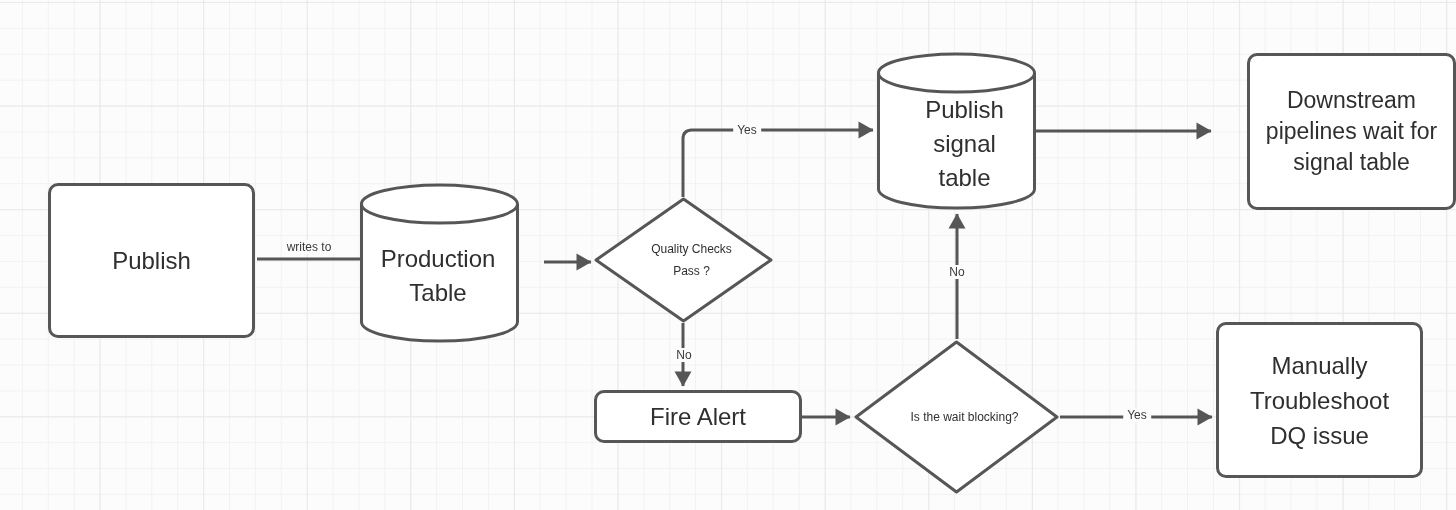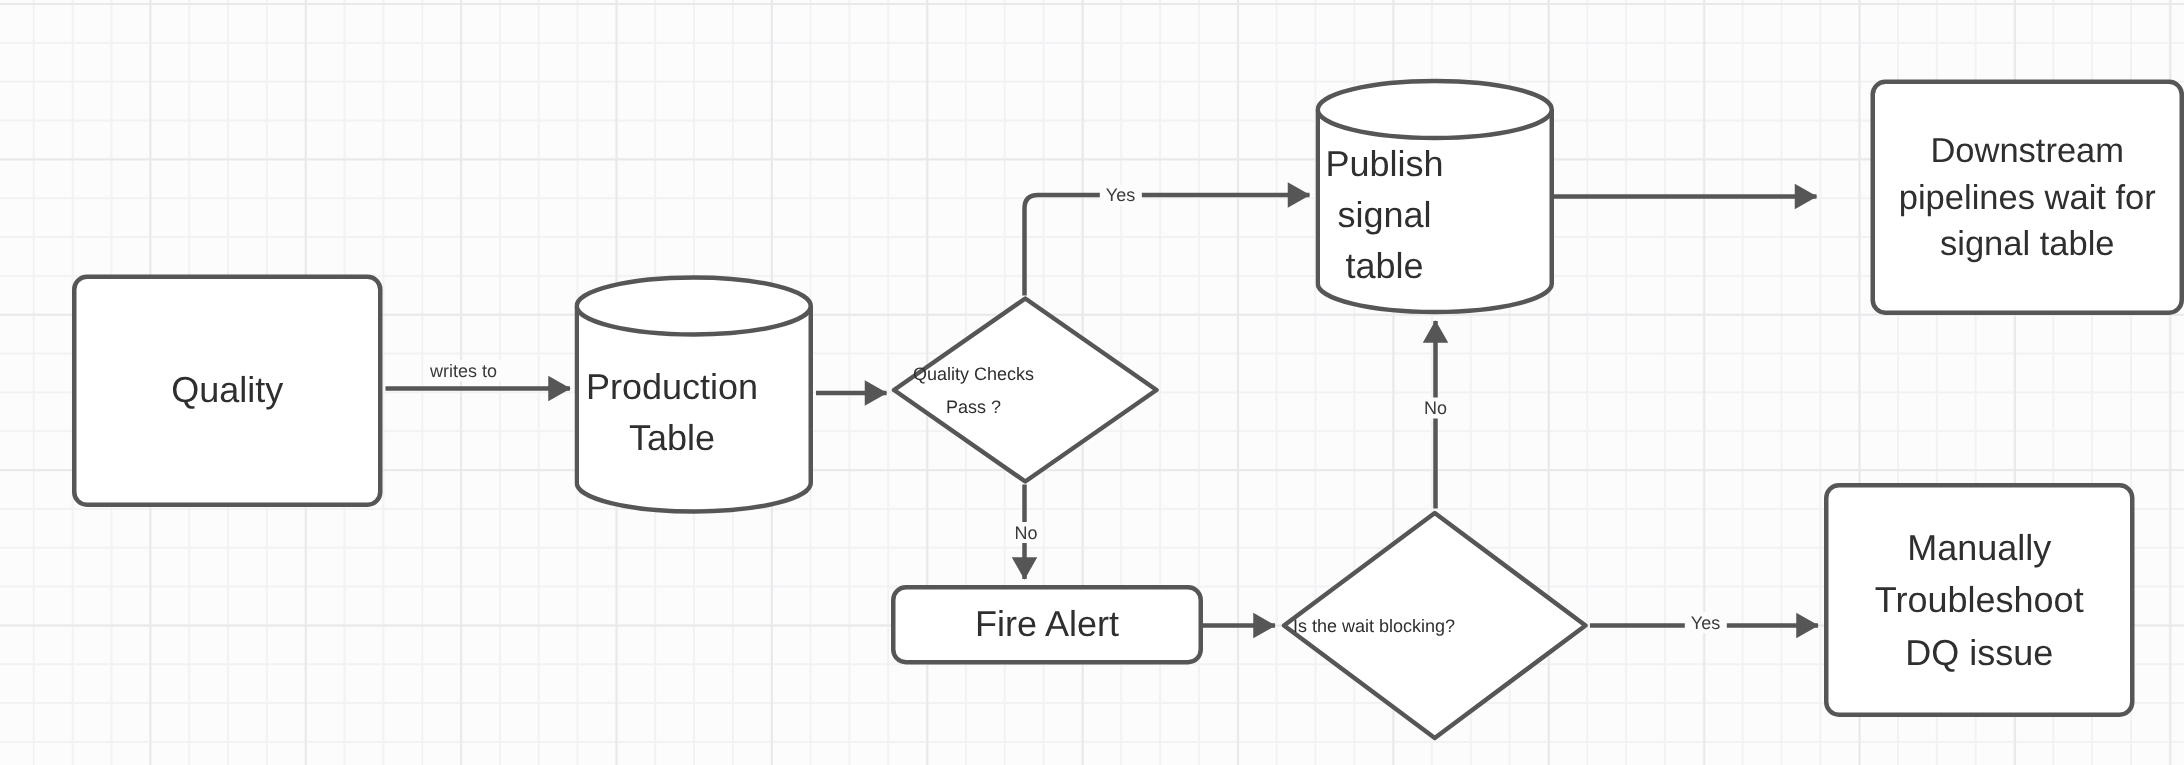--- a/index.html
+++ b/index.html
@@ -33,22 +33,22 @@
     border:3px solid var(--stroke);
     border-radius:10px;
     display:flex;align-items:center;justify-content:center;
     text-align:center;
   }
   .shape-node{display:block;}
   .shape-node svg{position:absolute;left:0;top:0;display:block;}
   .shape-node .shape-fill{fill:var(--node-fill);stroke:var(--stroke);stroke-width:3;}
   .node-text{
     position:absolute;inset:0;z-index:2;
-    display:flex;align-items:center;justify-content:flex-start;
-    text-align:center;color:var(--text);
+    display:flex;align-items:center;justify-content:center;
+    text-align:center;color:var(--text);margin-left:16px;
   }
   .node-text span{display:inline-block;}
   .font-box{font-size:24px;line-height:34px;}
   .font-box-sm{font-size:23px;line-height:31px;}
   .font-diamond{font-size:12px;line-height:22px;}
   .cyl-pad{padding-top:26px;}
   .edge-label{
     position:absolute;z-index:3;transform:translate(-50%,-50%);
     font-size:12px;font-weight:400;color:var(--label);
     background:var(--background);padding:0 4px;white-space:nowrap;
@@ -67,24 +67,24 @@
   <path class="edge" d="M 544,262 L 591,262" marker-end="url(#arrow)"></path>
   <path class="edge" d="M 683,197 L 683,139 Q 683,130 692,130 L 873,130" marker-end="url(#arrow)"></path>
   <path class="edge" d="M 1036,131 L 1211,131" marker-end="url(#arrow)"></path>
   <path class="edge" d="M 683,323 L 683,386" marker-end="url(#arrow)"></path>
   <path class="edge" d="M 789,417 L 850,417" marker-end="url(#arrow)"></path>
   <path class="edge" d="M 957,339 L 957,214" marker-end="url(#arrow)"></path>
   <path class="edge" d="M 1060,417 L 1212,417" marker-end="url(#arrow)"></path>
 </svg>
 
 <div class="node rect-node font-box" style="left:48px;top:183px;width:207px;height:155px;">
-  <span>Quality</span>
+  <span>Publish</span>
 </div>
 
-<div class="node shape-node" style="left:383px;top:183px;width:140px;height:160px;">
+<div class="node shape-node" style="left:360px;top:183px;width:140px;height:160px;">
   <svg width="159" height="160" viewBox="0 0 159 160">
     <path class="shape-fill" d="M1.5,21 L1.5,139 A78,19 0 0 0 157.5,139 L157.5,21"></path>
     <ellipse class="shape-fill" cx="79.5" cy="21" rx="78" ry="19"></ellipse>
   </svg>
   <div class="node-text font-box cyl-pad">
     <span style="width:130px;">Production Table</span>
   </div>
 </div>
 
 <div class="node shape-node" style="left:594px;top:197px;width:179px;height:126px;">

